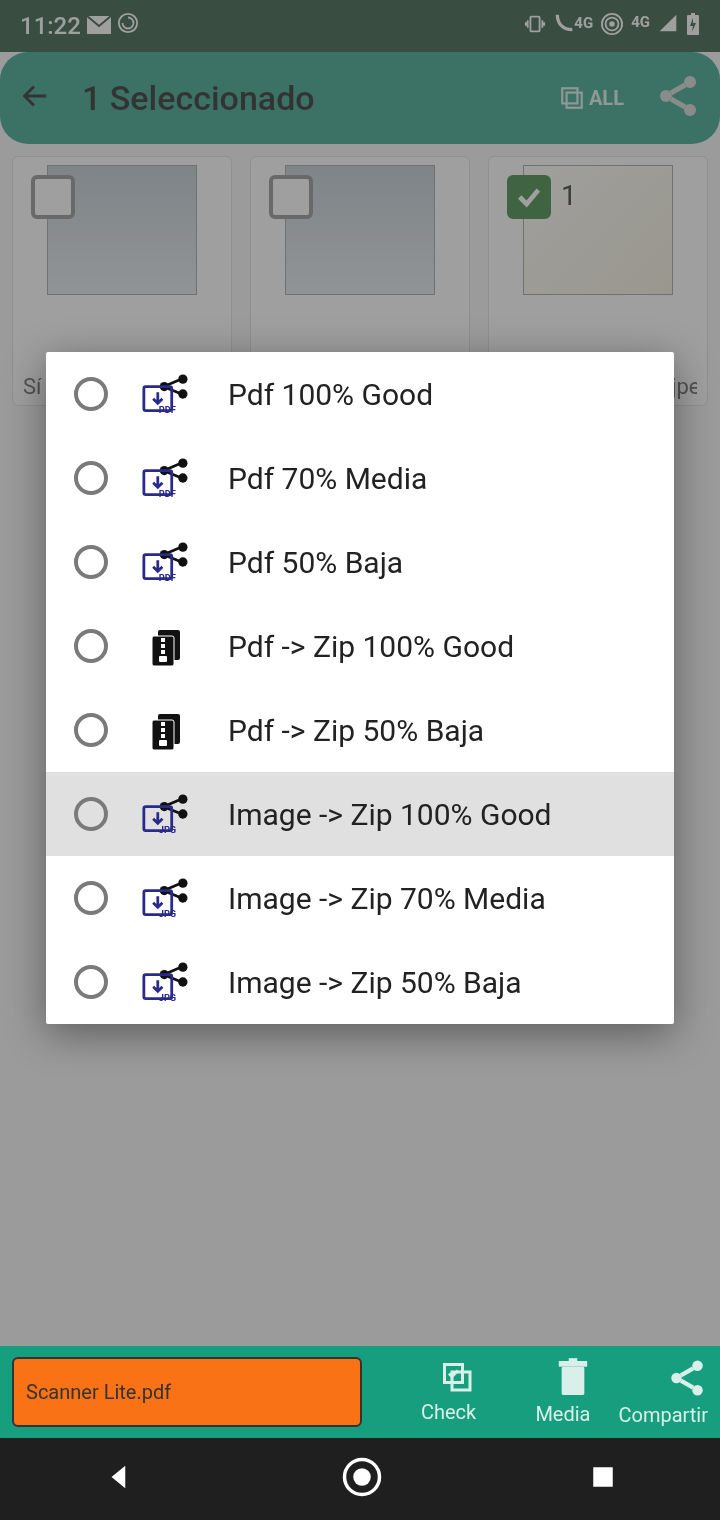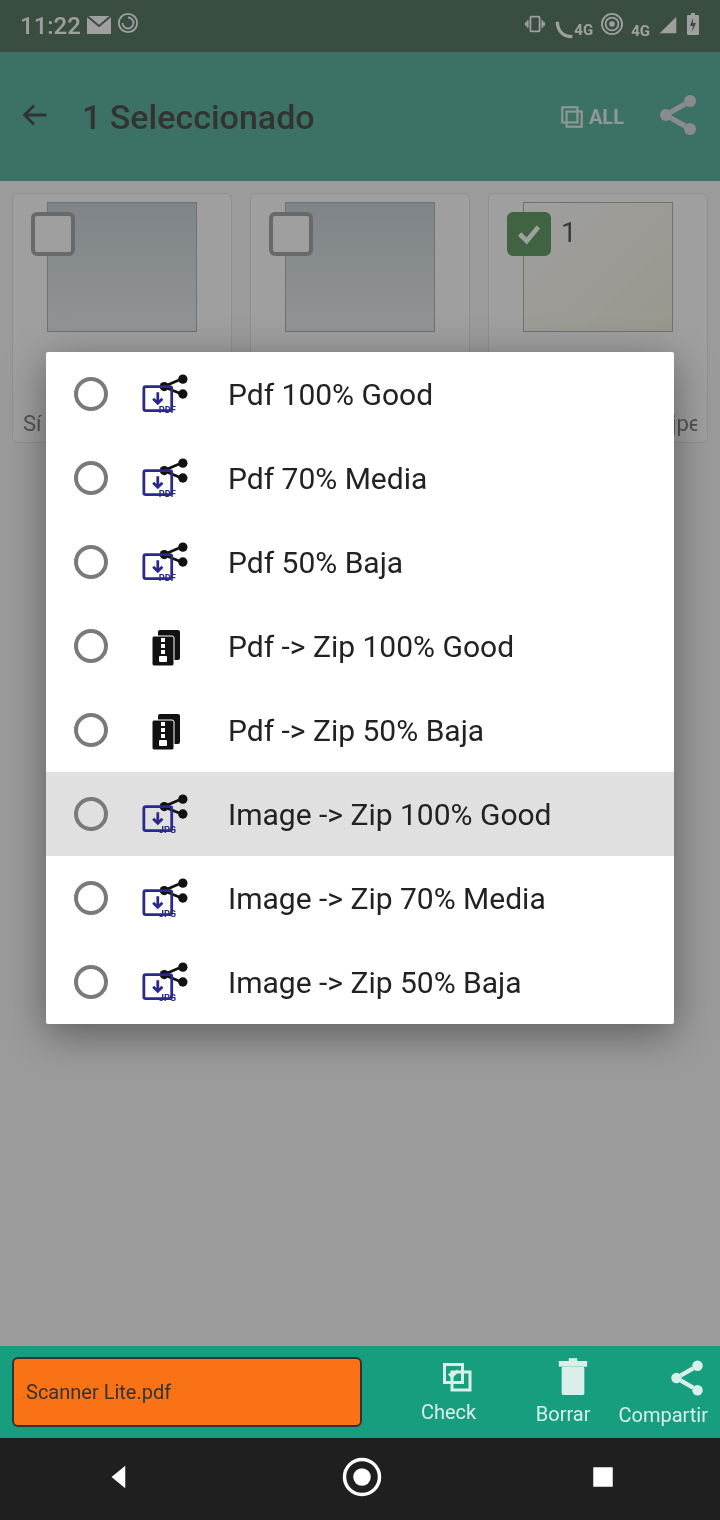--- a/index.html
+++ b/index.html
@@ -1,24 +1,24 @@
 <!DOCTYPE html>
 <html><head>
 <meta charset="utf-8">
 <style>
   * { margin: 0; padding: 0; box-sizing: border-box; font-family: Roboto, Arial, sans-serif; }
   body { width: 720px; height: 1520px; background: #f5f5f5; position: relative; overflow: hidden; }
 
   
   .status-bar { height: 52px; background: #1e4a2e; color: #fff; display: flex; align-items: center; padding: 0 20px; font-size: 24px; font-weight: 500; }
   .status-left { display: flex; align-items: flex-end; gap: 6px; }
-  .status-right { margin-left: auto; display: flex; align-items: flex-end; gap: 8px; font-size: 20px; }
-
-  
-  .app-bar { height: 129px; background: #259b80; display: flex; align-items: center; padding: 0 18px; gap: 30px; }
+  .status-right { margin-left: auto; display: flex; align-items: flex-start; gap: 8px; font-size: 20px; }
+
+  
+  .app-bar { height: 92px; background: #259b80; display: flex; align-items: center; padding: 0 18px; gap: 30px; border-radius: 28px; }
   .app-bar .title { font-size: 34px; font-weight: 500; color: #111; flex: 1; }
   .select-all-chip { color: #d9efe9; font-weight: 700; font-size: 20px; display: flex; align-items: center; gap: 4px; }
 
   
   .grid { display: flex; gap: 18px; padding: 12px 12px 0 12px; }
   .card { background: #fff; border: 1px solid #ddd; border-radius: 6px; width: 222px; height: 250px; position: relative; overflow: hidden; }
   .thumb { margin: 8px auto 0 auto; width: 150px; height: 130px; background: linear-gradient(180deg,#b9c4cc,#dfe6ea); border: 1px solid #999; }
   .thumb.alt { background: linear-gradient(135deg,#fefefb,#f2eed8); }
   .card .check { position: absolute; top: 18px; left: 18px; width: 44px; height: 44px; border: 4px solid #888; border-radius: 6px; background: #fff; display:flex; align-items:center; justify-content:center;}
   .card .check.checked { background: #2e7d32; border-color: #2e7d32; }
@@ -283,21 +283,21 @@
         <rect x="8" y="8" width="12" height="12" fill="none" stroke="#d9efe9" stroke-width="2"></rect>
       </svg>
     <span>Check</span>
   </div>
   <div class="bot-btn">
     <svg width="34" height="40" viewBox="0 0 24 28">
         <rect x="4" y="6" width="16" height="20" rx="1" fill="#d9efe9"></rect>
         <rect x="2" y="2" width="20" height="4" fill="#d9efe9"></rect>
         <rect x="9" y="0" width="6" height="3" fill="#d9efe9"></rect>
       </svg>
-    <span>Borrar</span>
+    <span>Media</span>
   </div>
   <div class="bot-btn">
     <svg width="42" height="42" viewBox="0 0 24 24">
         <circle cx="18" cy="5" r="3" fill="#d9efe9"></circle>
         <circle cx="6" cy="12" r="3" fill="#d9efe9"></circle>
         <circle cx="18" cy="19" r="3" fill="#d9efe9"></circle>
         <path d="M8.5 10.5 L15.5 6.5 M8.5 13.5 L15.5 17.5" stroke="#d9efe9" stroke-width="2.5"></path>
       </svg>
     <span>Compartir</span>
   </div>

